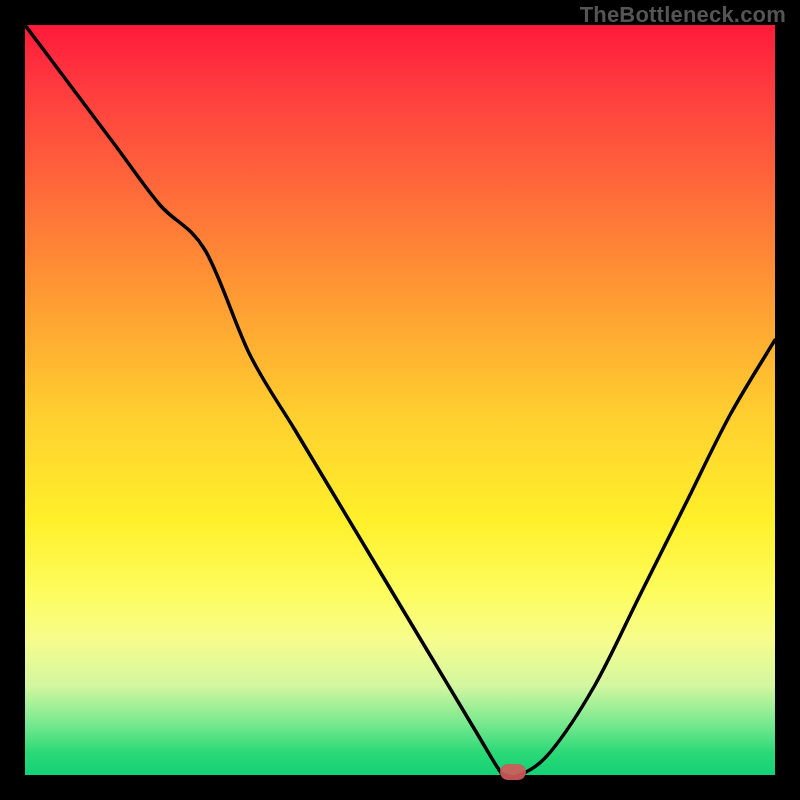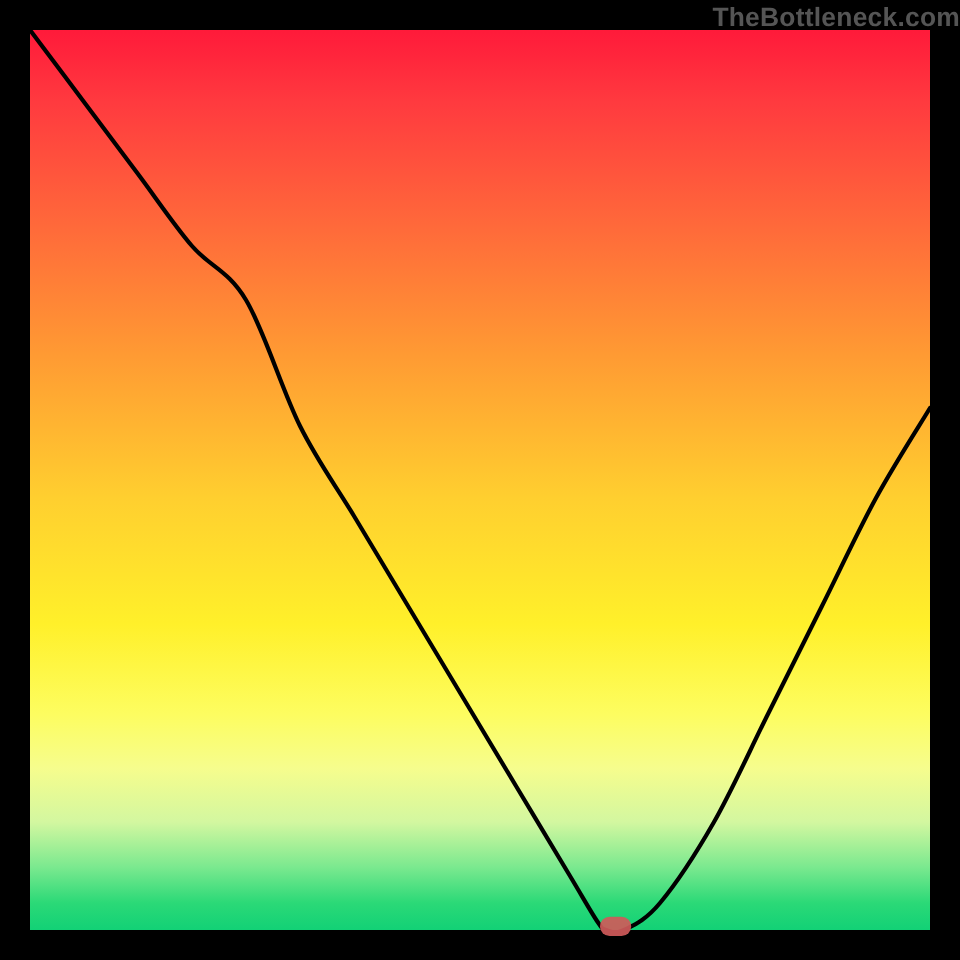--- a/index.html
+++ b/index.html
@@ -12,21 +12,21 @@
     font-family: Arial, Helvetica, sans-serif;
   }
   .wrap {
     position: relative;
     width: 800px;
     height: 800px;
   }
   .watermark {
     position: absolute;
     top: 2px;
-    right: 0;
+    right: 14px;
     color: #555;
     font-size: 22px;
     font-weight: 600;
     letter-spacing: 0.2px;
     user-select: none;
     text-align: center;
   }
   .frame {
     position: absolute;
     left: 25px;

